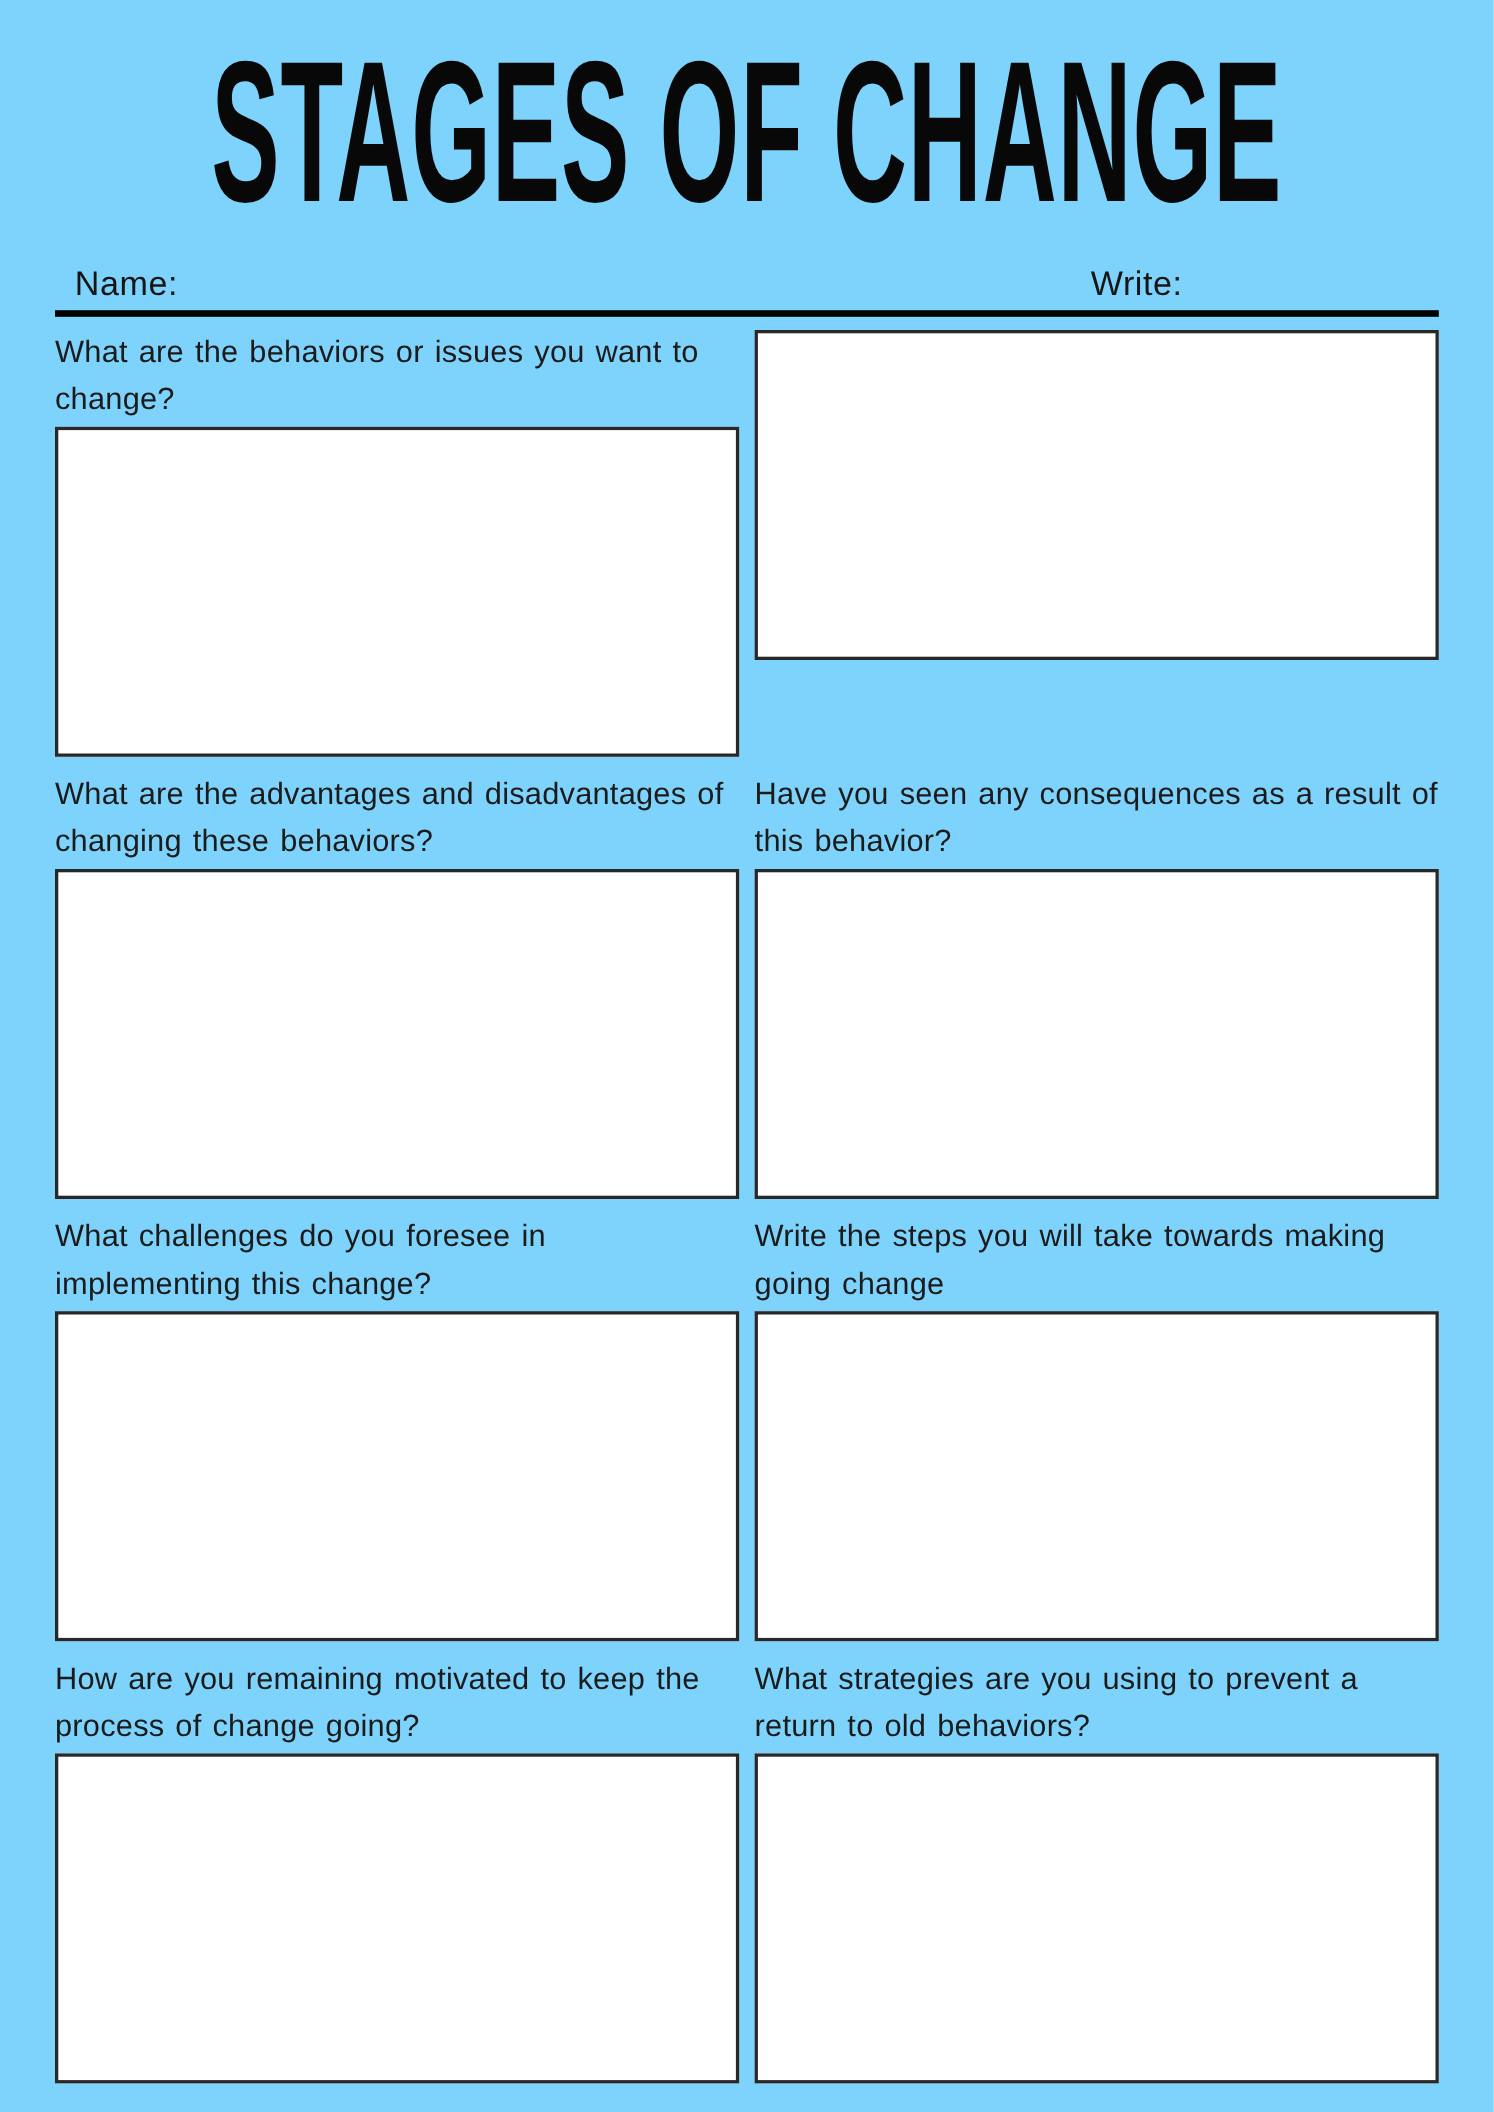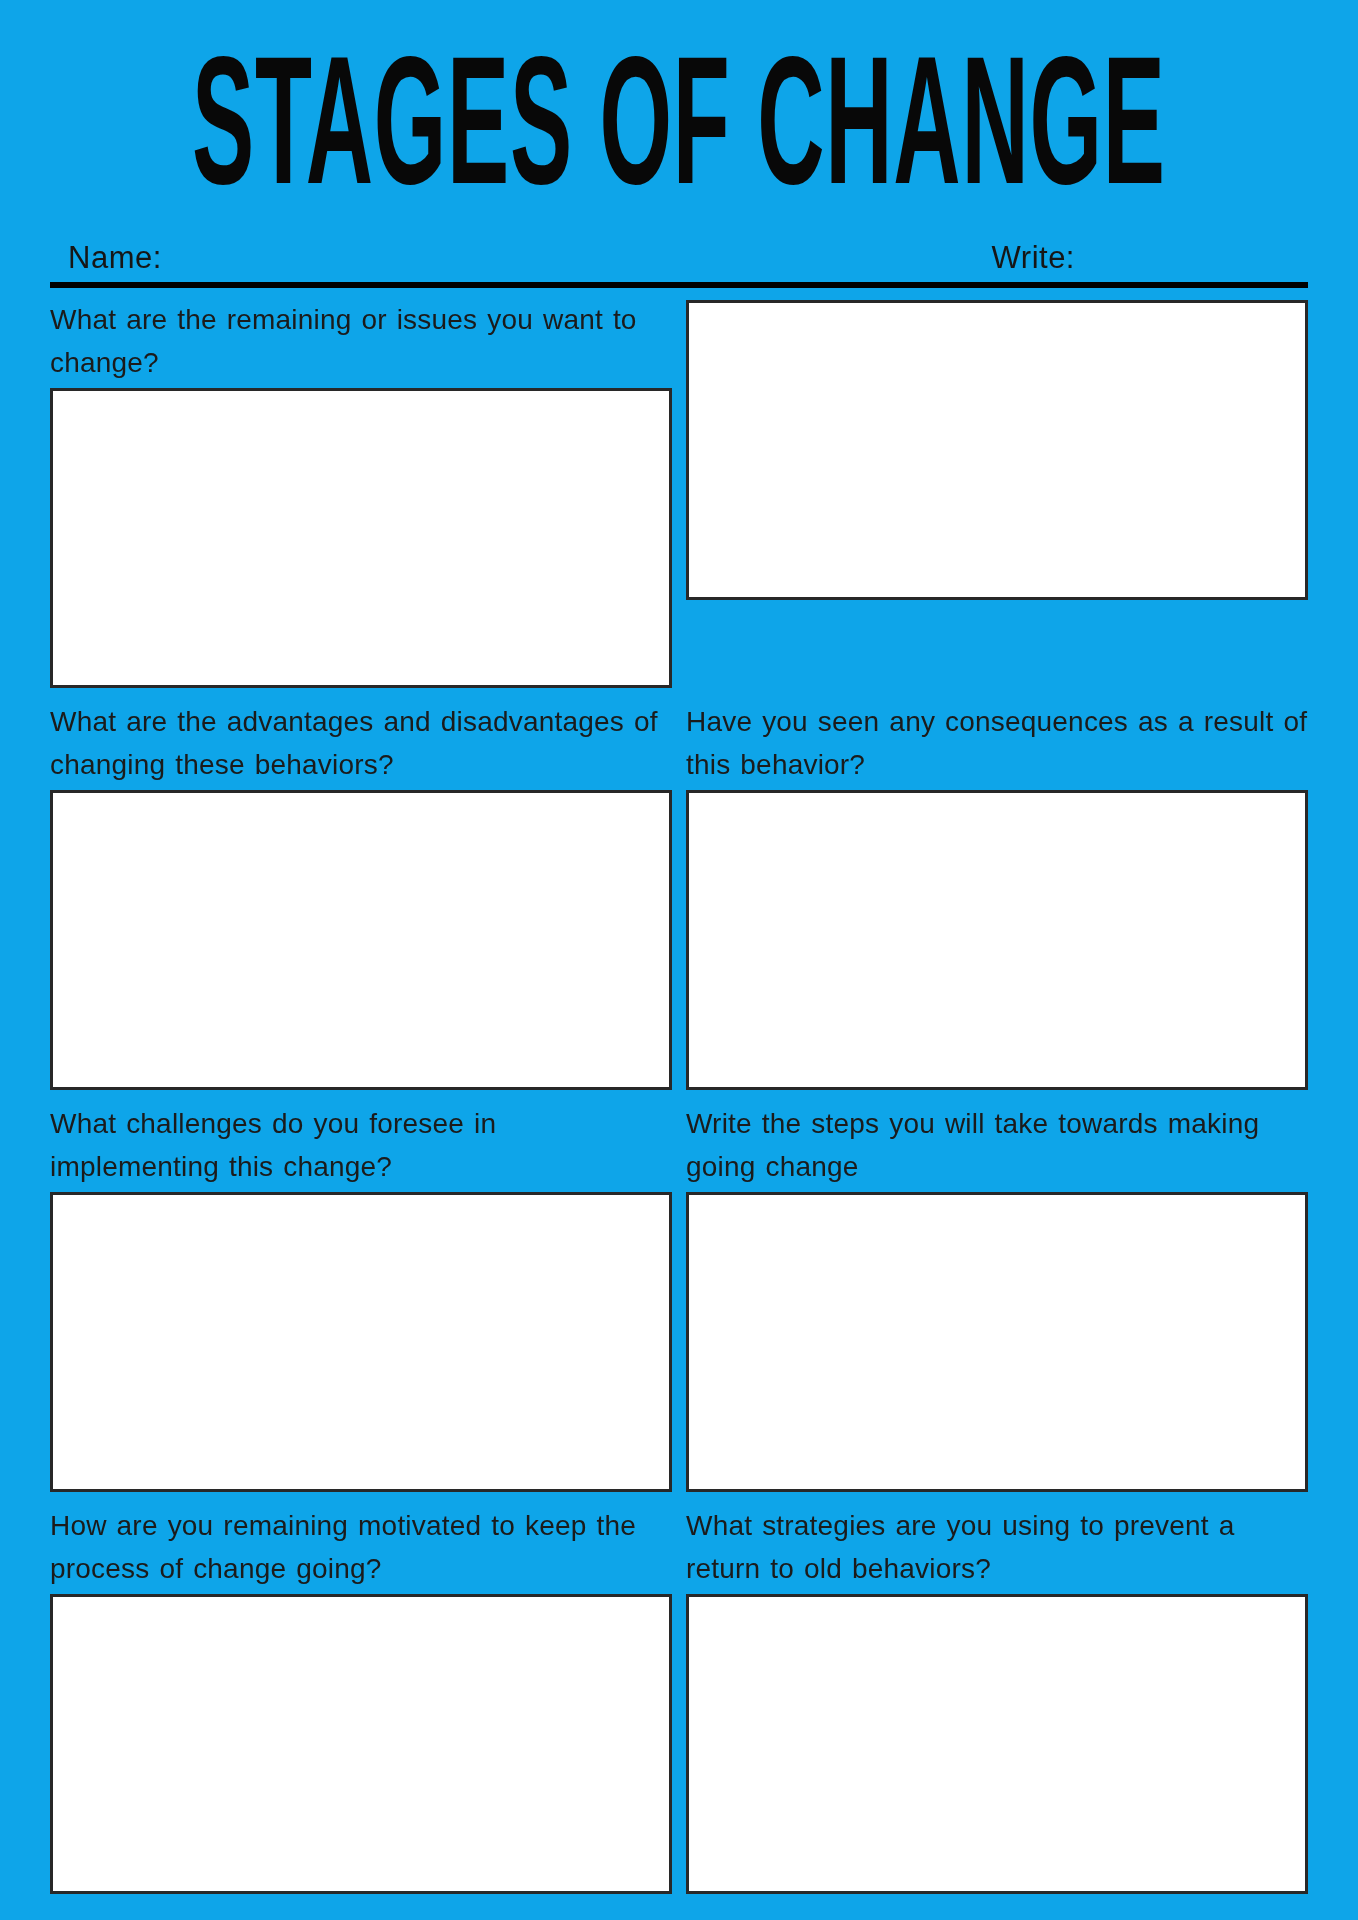--- a/index.html
+++ b/index.html
@@ -6,21 +6,21 @@
   html, body {
     width: 1358px; height: 1920px;
     background: #ffffff;
     font-family: "Liberation Sans", sans-serif;
     color: #1a1a1a;
     overflow: hidden;
   }
   .page {
     width: 1358px; height: 1920px;
     padding: 0 50px;
-    background: #0ea5e9;
+    background: #7dd3fc;
     position: relative;
   }
   
   .title-wrap {
     height: 238px;
     display: flex;
     align-items: center;
     justify-content: center;
     overflow: visible;
   }
@@ -91,21 +91,21 @@
     <span class="field-label name-label">Name:</span>
     <span class="fill-blank name-blank"></span>
     <span class="field-label">Write:</span>
     <span class="fill-blank date-blank"></span>
   </div>
 
   <div class="grid">
 
     <div class="cell">
       <div class="q-label">
-          <span>What are the remaining or issues you want to change?</span>
+          <span>What are the behaviors or issues you want to change?</span>
         </div>
       <div class="q-box"></div>
     </div>
 
     <div class="cell">
       <div class="q-box"></div>
     </div>
 
     <div class="cell">
       <div class="q-label">

